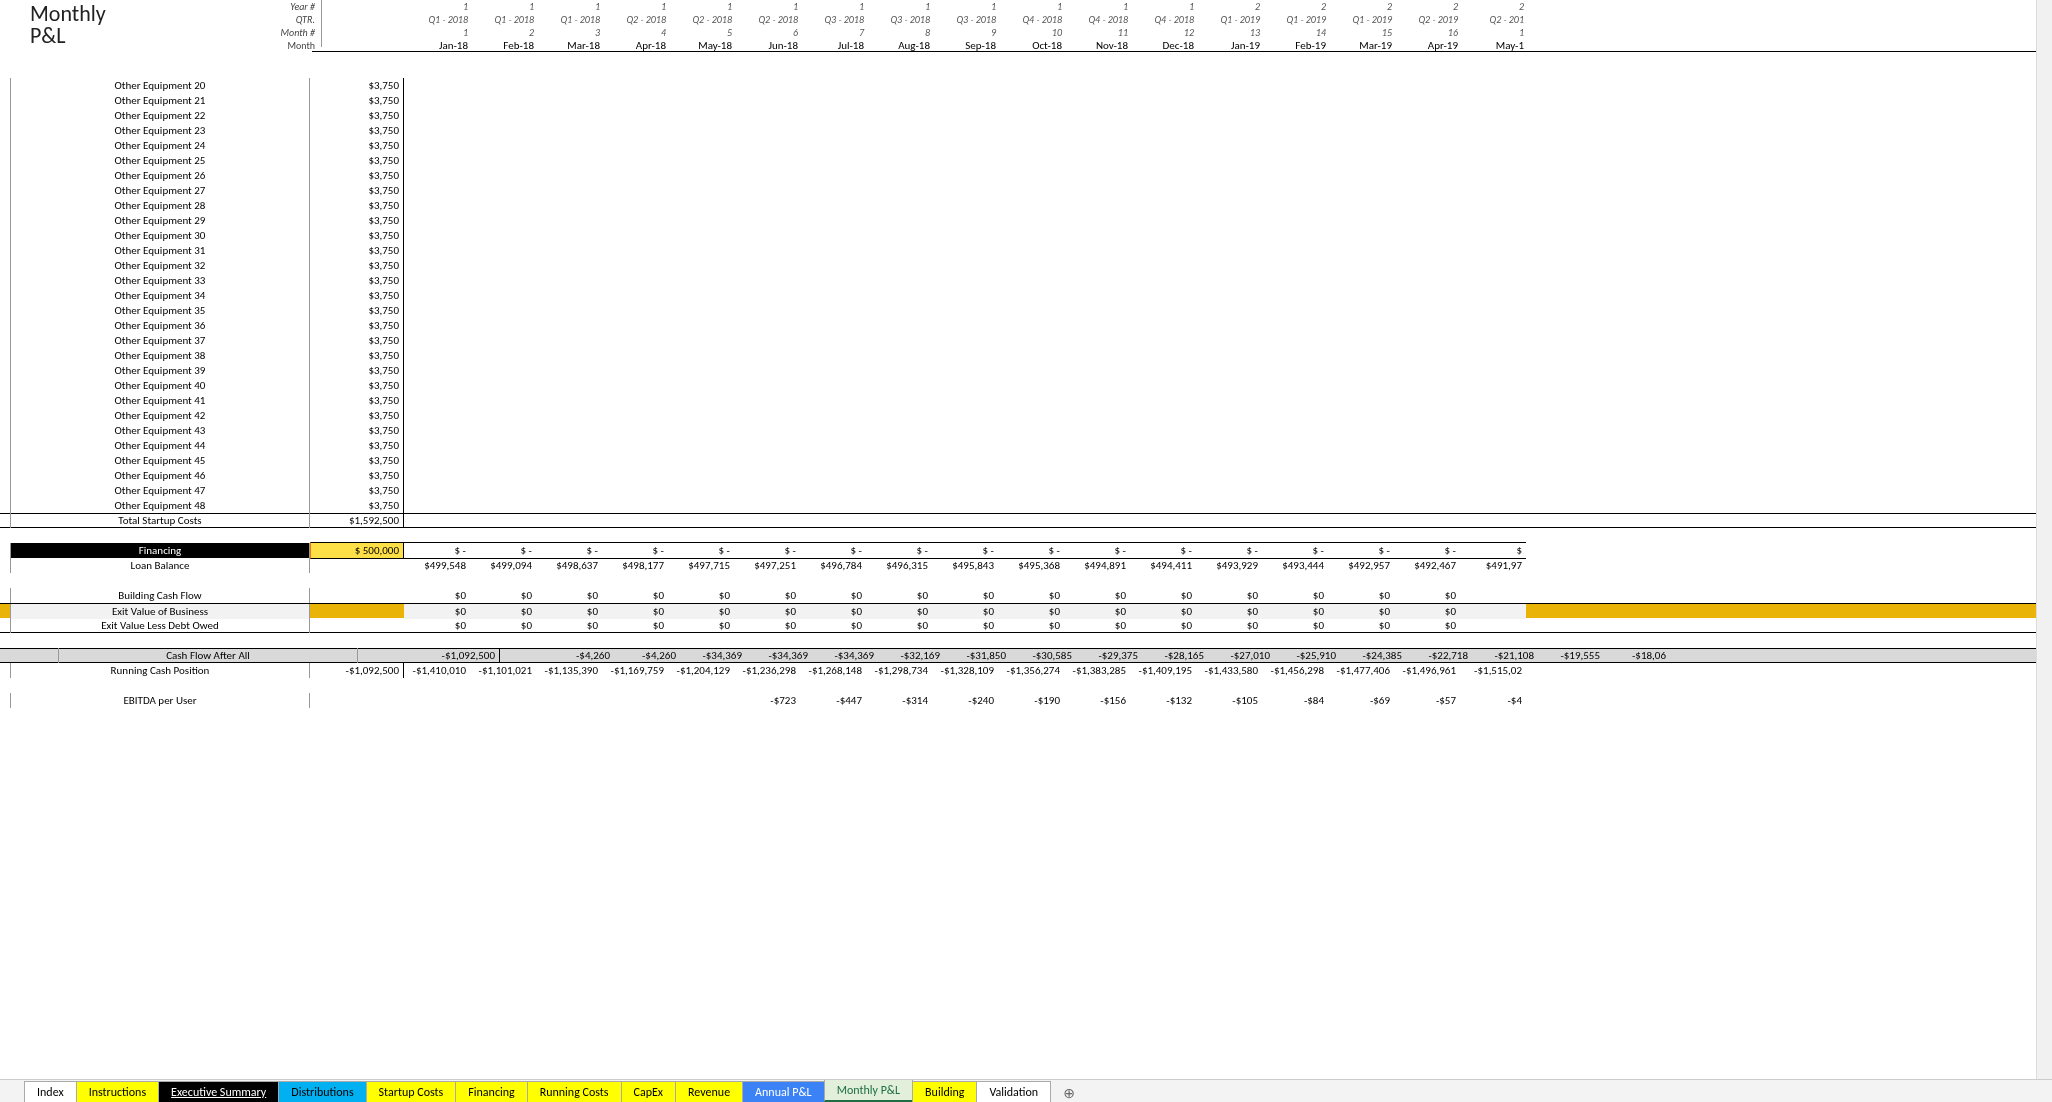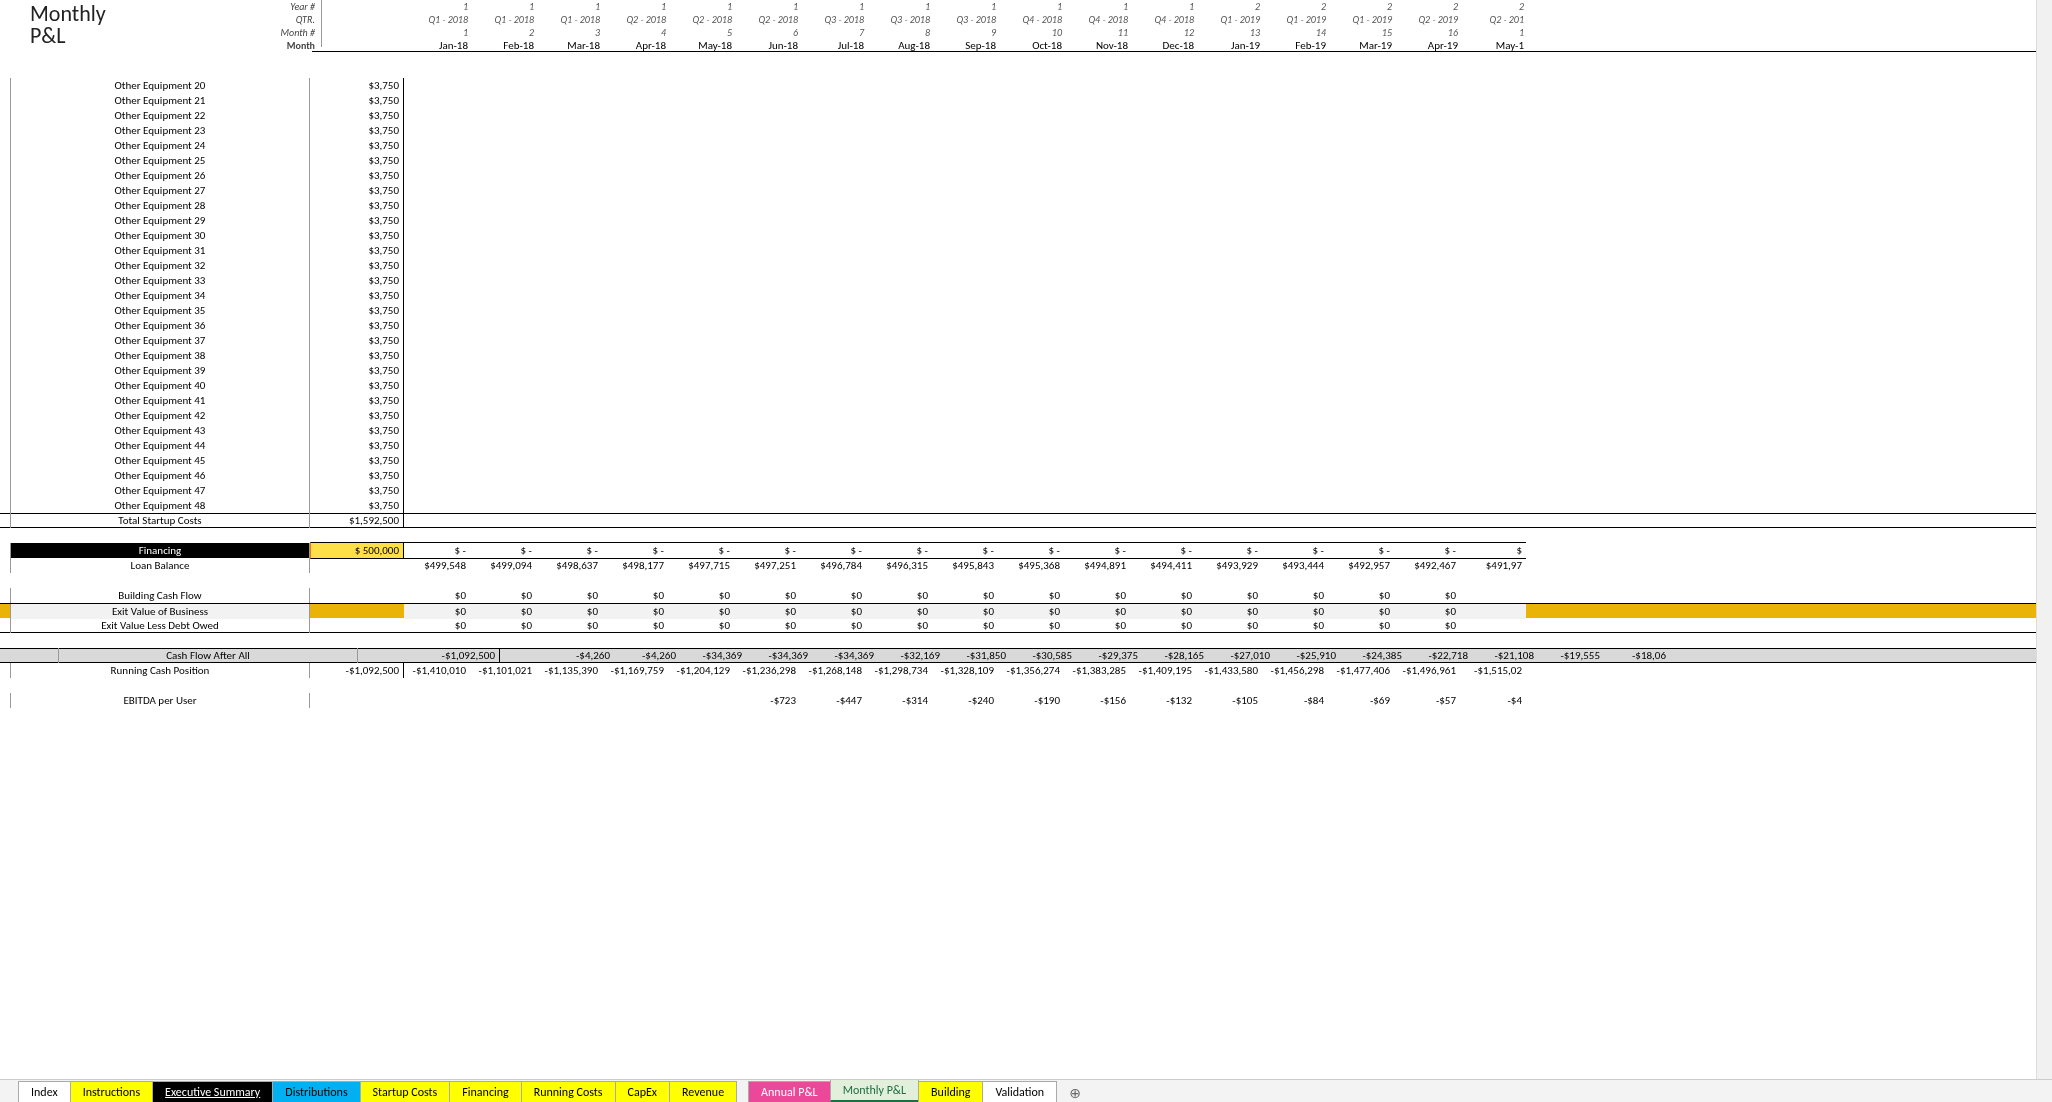--- a/index.html
+++ b/index.html
@@ -49,21 +49,21 @@
     right: 6px;
     top: 0;
     text-align: right;
     font-style: italic;
     font-size: 10px;
     color: #444;
     line-height: 13px;
   }
   .frozen .labels .month-lbl {
     font-style: normal;
-    font-weight: 700;
+    font-weight: 400;
   }
   .header-rows {
     margin-left: 312px;
     padding-top: 0;
   }
   .hr {
     display: flex;
     height: 13px;
     line-height: 13px;
   }
@@ -130,37 +130,37 @@
   .body-row.box-top { border-top:1px solid #000; }
   .body-row.box-bot { border-bottom:1px solid #000; }
   .body-row .cells .cell { width:66px; min-width:66px; text-align:right; padding-right:4px;}
   
   .tabbar {
     height: 23px;
     background:#f3f3f3;
     border-top:1px solid #ccc;
     display:flex;
     align-items:flex-end;
-    padding-left: 18px;
+    padding-left: 24px;
     font-size: 12px;
     overflow:hidden;
   }
   .tab {
     padding: 3px 12px 3px 12px;
     border:1px solid #aaa;
     border-bottom:none;
     margin-right:-1px;
     background:#fff;
     cursor:pointer;
     white-space:nowrap;
   }
   .tab.yellow { background:#ffff00; }
   .tab.blue-dk { background:#000000; color:#fff;text-decoration:underline; }
   .tab.blue-lt { background:#00b0f0; color:#000; }
-  .tab.navy { background:#ec4899; color:#fff;margin-left:12px; }
+  .tab.navy { background:#3b82f6; color:#fff; }
   .tab.green { background:#e2efda; color:#1f6e43; border-bottom:2px solid #1f6e43;}
   .tab.active { font-weight:400; }
   .newtab {
     width:22px; height:18px;
     display:flex; align-items:center; justify-content:center;
     color:#666;
     margin-left:8px;
     cursor:pointer;
     font-size:14px;
     border:1px solid transparent;

